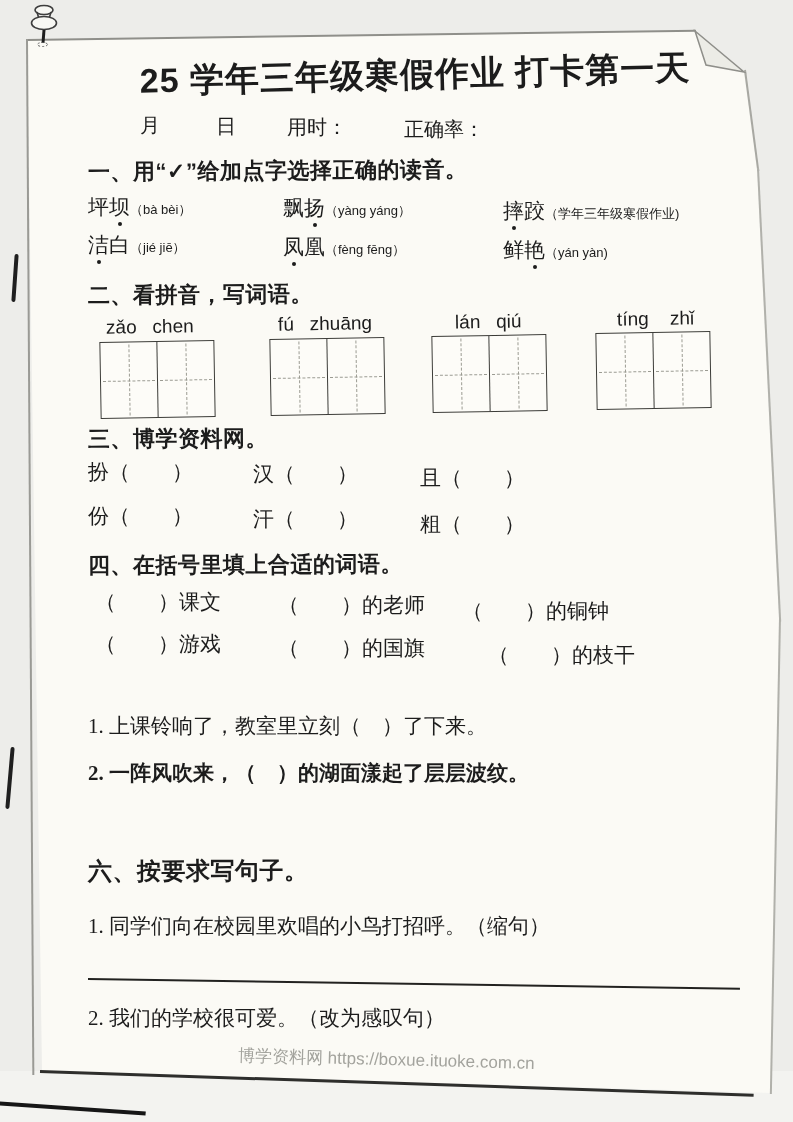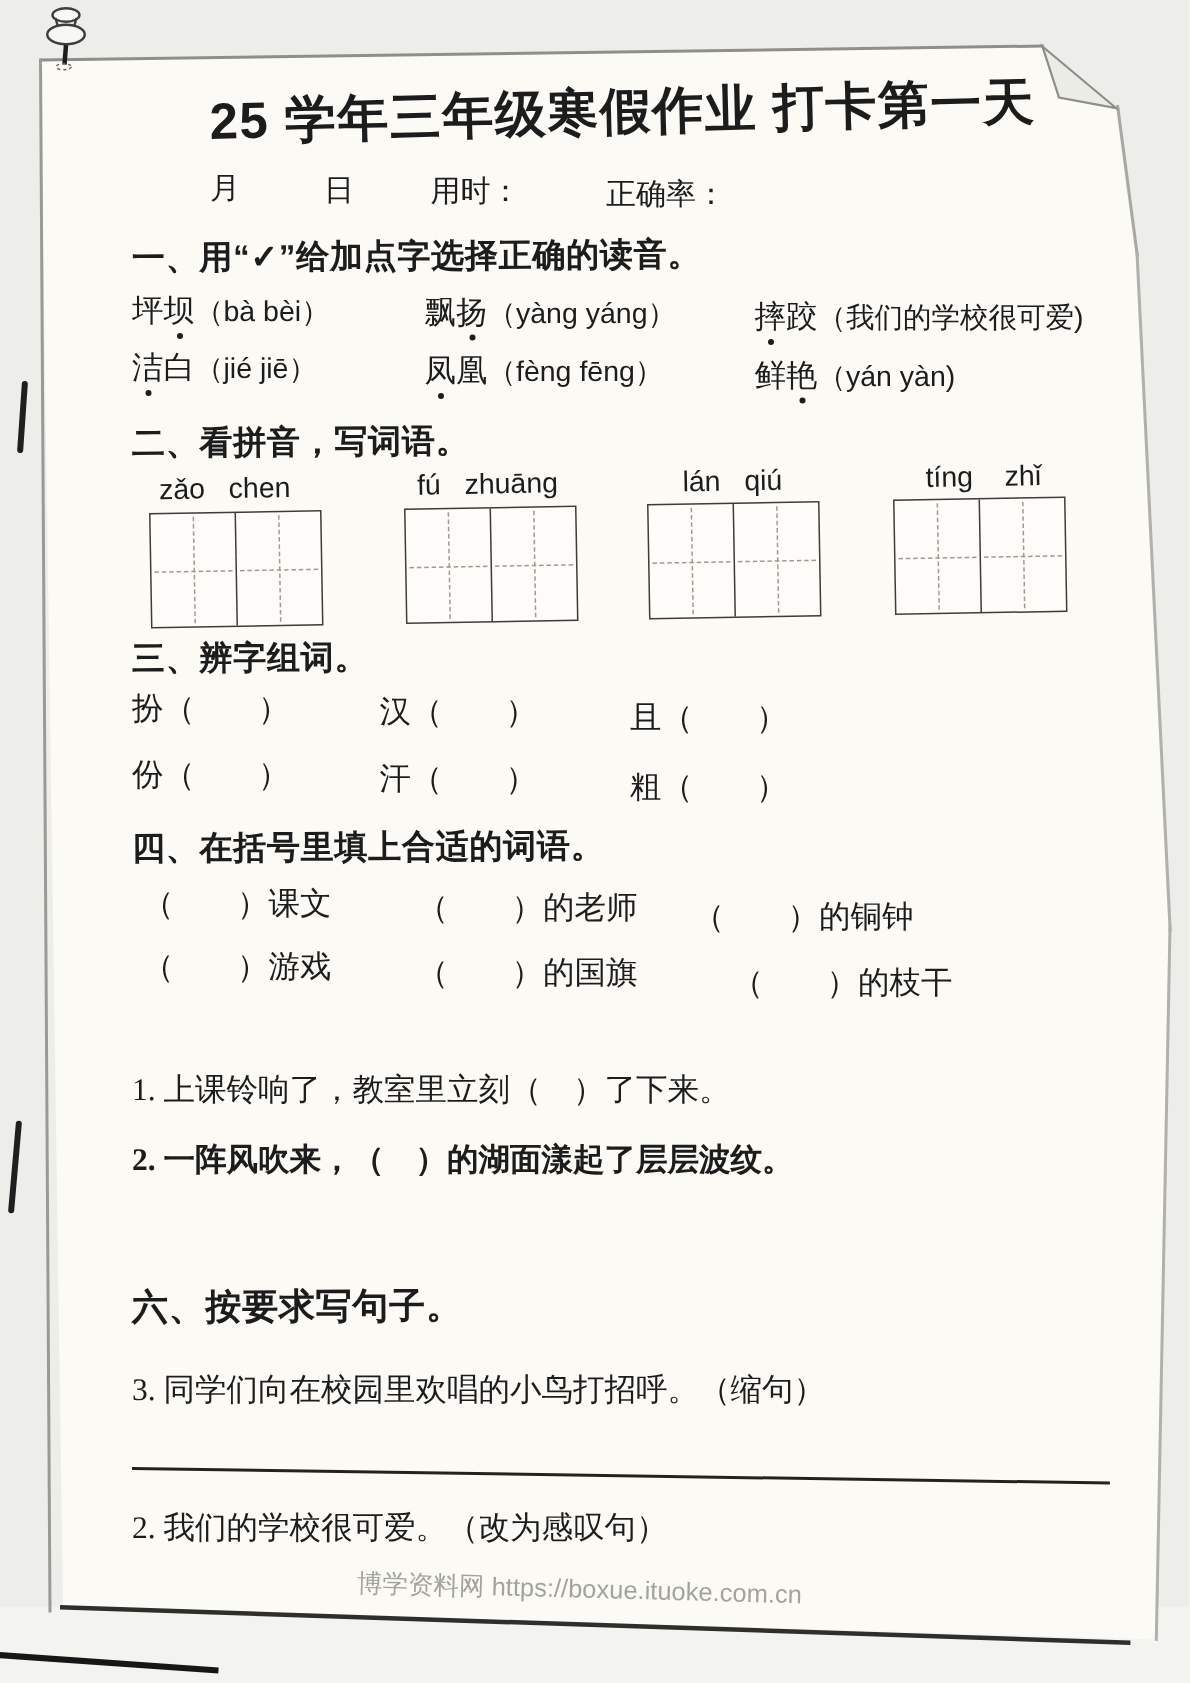--- a/index.html
+++ b/index.html
@@ -35,21 +35,21 @@
     letter-spacing:1px;transform:rotate(-1.4deg);white-space:nowrap;
   }
   .meta span{position:absolute;font-size:20px;white-space:nowrap;}
   .h{
     position:absolute;font-family:"Liberation Sans", sans-serif;font-weight:bold;
     font-size:22px;white-space:nowrap;letter-spacing:0.5px;
   }
   .h6{font-size:24px;}
   .word-item{position:absolute;white-space:nowrap;font-size:21px;}
   .word-item .cn{font-family:"Liberation Serif", serif;}
-  .word-item .py{font-family:"Liberation Sans", sans-serif;font-size:19px;}
+  .word-item .py{font-family:"Liberation Sans", sans-serif;font-size:13px;}
   .dotted{position:relative;display:inline-block;}
   .dotted::after{
     content:"";position:absolute;width:4px;height:4px;background:#1c1c1c;border-radius:50%;
     left:50%;bottom:-5px;transform:translateX(-50%);
   }
   .pinyin-label{
     position:absolute;font-family:"Liberation Sans", sans-serif;font-size:19px;
     white-space:pre;transform:rotate(-1deg);
   }
   .tian-grid{position:absolute;display:flex;border:1.8px solid #3c3c38;background:#fdfcf8;transform:rotate(-1deg);}
@@ -106,21 +106,21 @@
 
   <div class="h" style="left:88px;top:156px;transform:rotate(-0.4deg);">一、用“✓”给加点字选择正确的读音。</div>
 
   <div class="word-item" style="left:88px;top:193px;">
     <span class="cn">坪</span><span class="cn dotted">坝</span><span class="cn"></span><span class="py">（bà bèi）</span>
   </div>
   <div class="word-item" style="left:283px;top:194px;">
     <span class="cn">飘</span><span class="cn dotted">扬</span><span class="cn"></span><span class="py">（yàng yáng）</span>
   </div>
   <div class="word-item" style="left:503px;top:197px;">
-    <span class="cn"></span><span class="cn dotted">摔</span><span class="cn">跤</span><span class="py">（我们的学校很可爱)</span>
+    <span class="cn"></span><span class="cn dotted">摔</span><span class="cn">跤</span><span class="py">（学年三年级寒假作业)</span>
   </div>
   <div class="word-item" style="left:88px;top:231px;">
     <span class="cn"></span><span class="cn dotted">洁</span><span class="cn">白</span><span class="py">（jié jiē）</span>
   </div>
   <div class="word-item" style="left:503px;top:236px;">
     <span class="cn">鲜</span><span class="cn dotted">艳</span><span class="cn"></span><span class="py">（yán yàn)</span>
   </div>
   <div class="word-item" style="left:283px;top:233px;">
     <span class="cn"></span><span class="cn dotted">凤</span><span class="cn">凰</span><span class="py">（fèng fēng）</span>
   </div>
@@ -142,38 +142,38 @@
   </div>
   <div class="tian-grid" style="left:432px;top:335px;">
     <div class="tian-cell"></div>
     <div class="tian-cell"></div>
   </div>
   <div class="tian-grid" style="left:596px;top:332px;">
     <div class="tian-cell"></div>
     <div class="tian-cell"></div>
   </div>
 
-  <div class="h" style="left:88px;top:424px;transform:rotate(-0.3deg);">三、辨字组词。</div>
+  <div class="h" style="left:88px;top:424px;transform:rotate(-0.3deg);">三、博学资料网。</div>
   <div class="plain" style="left:88px;top:458px;">扮（　　）</div>
   <div class="plain" style="left:253px;top:460px;">汉（　　）</div>
   <div class="plain" style="left:420px;top:464px;">且（　　）</div>
   <div class="plain" style="left:88px;top:502px;">份（　　）</div>
   <div class="plain" style="left:253px;top:505px;">汗（　　）</div>
   <div class="plain" style="left:420px;top:510px;">粗（　　）</div>
 
   <div class="h" style="left:88px;top:550px;transform:rotate(-0.3deg);">四、在括号里填上合适的词语。</div>
   <div class="plain" style="left:95px;top:588px;">（　　）课文</div>
   <div class="plain" style="left:278px;top:591px;">（　　）的老师</div>
   <div class="plain" style="left:462px;top:597px;">（　　）的铜钟</div>
   <div class="plain" style="left:95px;top:630px;">（　　）游戏</div>
   <div class="plain" style="left:278px;top:634px;">（　　）的国旗</div>
   <div class="plain" style="left:488px;top:641px;">（　　）的枝干</div>
 
   <div class="plain" style="left:88px;top:712px;">1. 上课铃响了，教室里立刻（　）了下来。</div>
   <div class="plain" style="left:88px;top:759px;font-weight:bold;">2. 一阵风吹来，（　）的湖面漾起了层层波纹。</div>
 
   <div class="h h6" style="left:88px;top:855px;transform:rotate(-0.3deg);">六、按要求写句子。</div>
-  <div class="plain" style="left:88px;top:912px;">3. 同学们向在校园里欢唱的小鸟打招呼。（缩句）</div>
+  <div class="plain" style="left:88px;top:912px;">1. 同学们向在校园里欢唱的小鸟打招呼。（缩句）</div>
   <div class="answer-line"></div>
   <div class="plain" style="left:88px;top:1004px;">2. 我们的学校很可爱。（改为感叹句）</div>
 
   <div class="footer">博学资料网 https://boxue.ituoke.com.cn</div>
 </div>
 
 </body></html>

